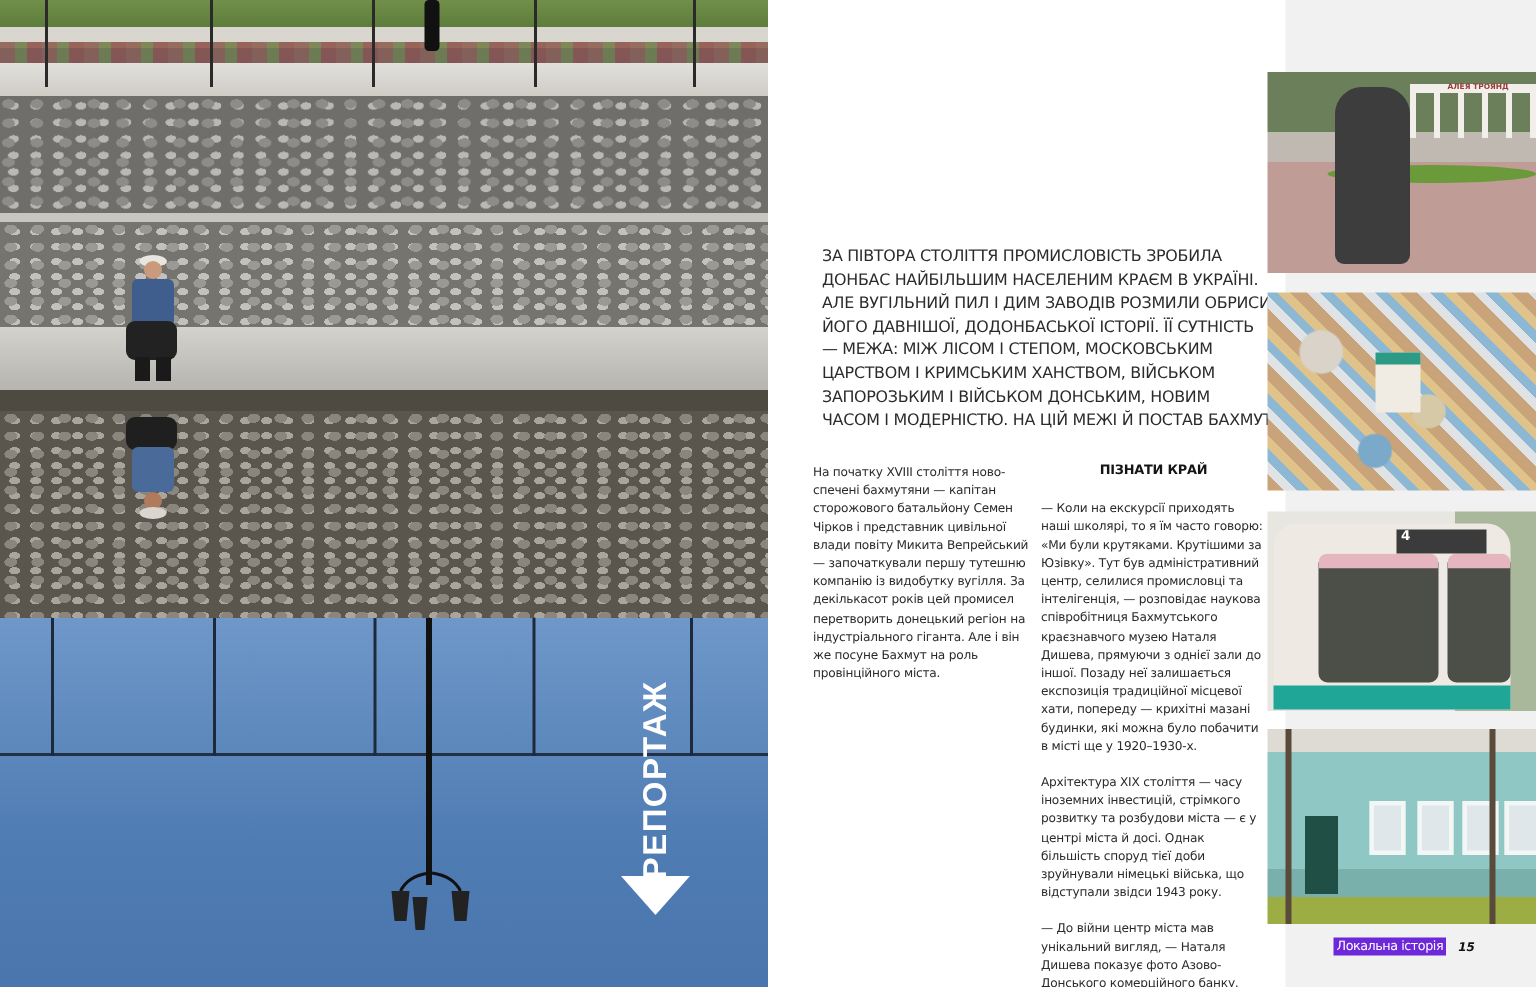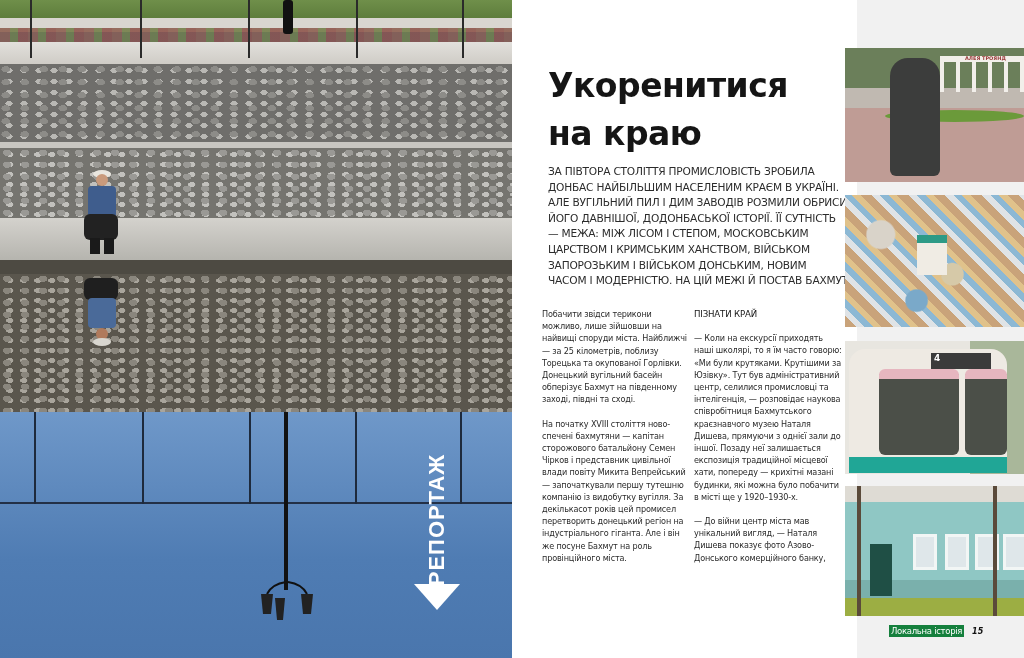--- a/index.html
+++ b/index.html
@@ -39,21 +39,21 @@
   .reportage-label { position:absolute; left:-48px; top:60px; width:146px; height:40px; transform:rotate(-90deg); color:#fff; font-family:"Liberation Sans", sans-serif; font-weight:bold; font-size:22px; letter-spacing:1px; text-align:center; line-height:40px; }
   .reportage-arrow { position:absolute; left:2px; top:144px; width:0; height:0; border-left:23px solid transparent; border-right:23px solid transparent; border-top:26px solid #ffffff; }
 
   .article { position:absolute; left:512px; top:0; width:345px; height:658px; background:#ffffff; }
   .headline { position:absolute; left:36px; top:62px; width:300px; font-family:"DejaVu Sans", sans-serif; font-weight:bold; font-size:33px; line-height:48px; color:#151515; letter-spacing:-0.5px; }
   .lede { position:absolute; left:36px; top:164px; width:300px; font-family:"DejaVu Sans", sans-serif; font-size:10.6px; line-height:15.6px; color:#2b2b2b; text-transform:uppercase; letter-spacing:-0.2px; }
   .col { position:absolute; top:308px; width:150px; font-family:"DejaVu Sans", sans-serif; font-size:8.1px; line-height:12.2px; color:#2a2a2a; letter-spacing:-0.15px; }
   .col p { margin:0 0 12px 0; }
   .col-left { left:30px; }
   .col-right { left:182px; }
-  .col-heading { font-weight:normal; font-size:8.6px; color:#151515; margin:0 0 12px 0 !important; }
+  .col-heading { font-weight:bold; font-size:8.6px; color:#151515; margin:0 0 12px 0 !important;text-align:center; }
 
   .sidebar { position:absolute; left:857px; top:0; width:167px; height:658px; background:#f1f1f1; }
   .side-photo { position:absolute; left:845px; width:179px; overflow:hidden; }
   .sp1 { top:48px; height:134px; background:linear-gradient(#6b7f5a 0 30%, #c0b9b1 30% 45%, #bf9c95 45%); }
   .sp2 { top:195px; height:132px; background:
        radial-gradient(circle at 20% 30%, #d9d3c9 8%, transparent 9%),
        radial-gradient(circle at 60% 60%, #d6c9a8 8%, transparent 9%),
        radial-gradient(circle at 40% 80%, #7aa9c9 7%, transparent 8%),
        repeating-linear-gradient(45deg,#c9a37a 0 8px,#dfe3e6 8px 14px,#8cb8d4 14px 20px,#e0c28b 20px 26px); }
   .sp3 { top:341px; height:133px; background:linear-gradient(90deg,#e8e6e0 0 70%, #a9b79a 70%); }
@@ -65,21 +65,21 @@
   .church { position:absolute; left:72px; top:40px; width:30px; height:32px; background:#f0ece4; border-top:8px solid #2d9a86; }
   .trolley-body { position:absolute; left:4px; top:8px; width:158px; height:124px; background:#eeeae3; border-radius:16px 16px 0 0; }
   .trolley-win { position:absolute; top:28px; height:76px; background:#4b4f48; border-radius:6px; border-top:10px solid #e6b6bf; }
   .trolley-stripe { position:absolute; left:4px; top:116px; width:158px; height:16px; background:#20a696; }
   .trolley-sign { position:absolute; left:86px; top:12px; width:60px; height:16px; background:#3b3b3b; color:#fff; font-size:9px; font-weight:bold; padding-left:3px; box-sizing:border-box; font-family:"DejaVu Sans", sans-serif; }
   .door { position:absolute; left:25px; top:58px; width:22px; height:52px; background:#1f4f45; }
   .win { position:absolute; top:48px; width:18px; height:30px; background:#dfe7ea; border:3px solid #f2f6f5; }
   .tree { position:absolute; top:0; width:4px; height:130px; background:#5a4a3a; }
 
   .footer { position:absolute; left:889px; top:625px; display:flex; align-items:center; gap:8px; }
-  .magazine-name { background:#15803d; color:#fff; font-family:"DejaVu Sans", sans-serif; font-size:8.5px; padding:0 2px; line-height:12px; letter-spacing:-0.3px; }
+  .magazine-name { background:#6d28d9; color:#fff; font-family:"DejaVu Sans", sans-serif; font-size:8.5px; padding:0 2px; line-height:12px; letter-spacing:-0.3px; }
   .page-number { font-family:"DejaVu Sans", sans-serif; font-size:8px; font-weight:bold; color:#111;font-style:italic; }
 </style>
 </head>
 <body>
 
 <div class="photo-left">
   <div class="pl-grass"></div>
   <div class="pl-walk1"></div>
   <div class="pl-flowers"></div>
   <div class="pl-walk2"></div>
@@ -124,33 +124,32 @@
     <ellipse cx="20" cy="64" rx="9" ry="4" fill="#d9d6cf"></ellipse>
   </svg>
   <div class="reportage">
     <div class="reportage-label">РЕПОРТАЖ</div>
     <div class="reportage-arrow"></div>
   </div>
 </div>
 
 <div class="article">
   <h1 class="headline" style="margin:0">
-    <span>Укоренитися</span><br>
-    <span>на краю</span>
+    <br>
   </h1>
   <div class="lede">За півтора століття промисловість зробила Донбас найбільшим населеним краєм в Україні. Але вугільний пил і дим заводів розмили обриси його давнішої, додонбаської історії. Її сутність — межа: між лісом і степом, московським царством і кримським ханством, військом запорозь­ким і військом донським, новим часом і модерністю. На цій межі й постав Бахмут</div>
 
   <div class="col col-left">
-    <p>Побачити звідси терикони можливо, лише зійшовши на найвищі споруди міста. Найближчі — за 25 кілометрів, поблизу Торецька та окупованої Горлівки. Донецький вугільний басейн обперізує Бахмут на пів­денному заході, півдні та сході.</p>
     <p>На початку XVIII століття ново­спечені бахмутяни — капітан сторожового батальйону Семен Чірков і представник цивільної влади повіту Микита Вепрейсь­кий — започаткували першу тутешню компанію із видобутку вугілля. За декількасот років цей промисел перетворить донецький регіон на індустріального гіганта. Але і він же посуне Бахмут на роль провінційного міста.</p>
   </div>
 
   <div class="col col-right">
     <p class="col-heading">ПІЗНАТИ КРАЙ</p>
     <p>— Коли на екскурсії приходять наші школярі, то я їм часто говорю: «Ми були крутяками. Крутішими за Юзівку». Тут був адміністративний центр, селилися промисловці та інтелі­генція, — розповідає наукова співробітниця Бахмутського краєзнавчого музею Наталя Дишева, прямуючи з однієї зали до іншої. Позаду неї залишається експозиція традиційної місцевої хати, попереду — крихітні мазані будинки, які можна було поба­чити в місті ще у 1920–1930-х.</p>
+    <p>Архітектура XIX століття — часу іноземних інвестицій, стрімкого розвитку та розбудови міста — є у центрі міста й досі. Однак більшість споруд тієї доби зруйнували німецькі війська, що відступали звідси 1943 року.</p>
     <p>— До війни центр міста мав унікальний вигляд, — Наталя Дишева показує фото Азово-Донського комерційного банку,</p>
   </div>
 </div>
 
 <div class="sidebar"></div>
 
 <div class="side-photo sp1">
   <div class="colonnade"></div>
   <div class="colonnade-text">АЛЕЯ ТРОЯНД</div>
   <div class="lawn"></div>

